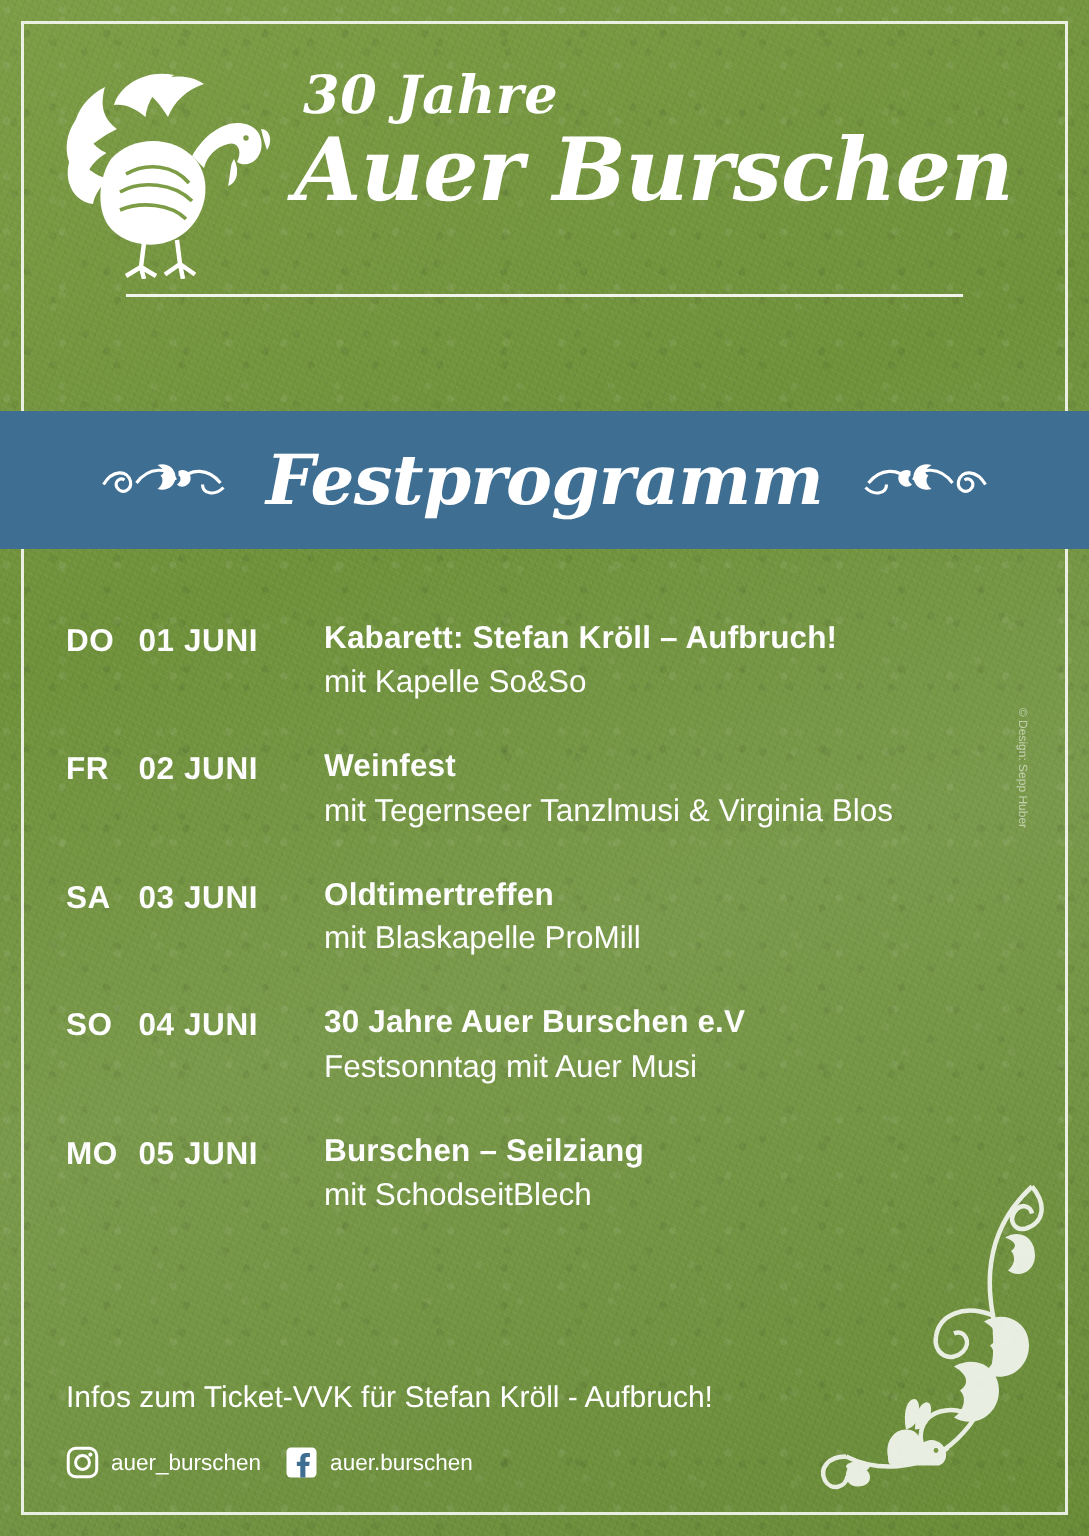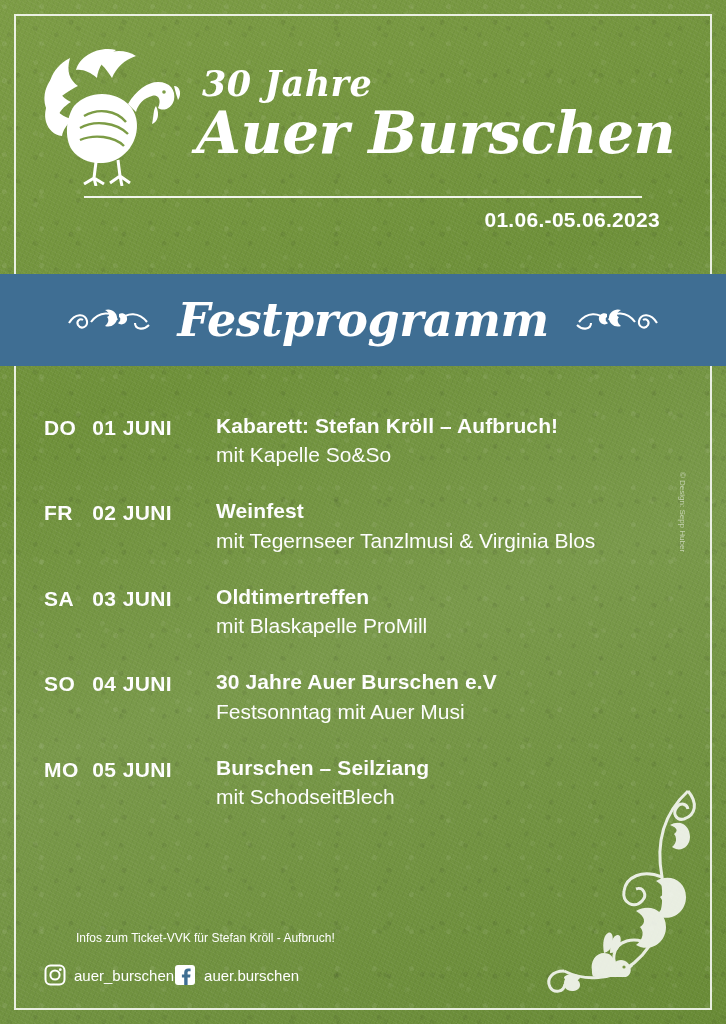--- a/index.html
+++ b/index.html
@@ -48,21 +48,21 @@
 
   
   .header {
     position: relative;
     padding: 40px 40px 0 40px;
     height: 262px;
   }
 
   .logo-row {
     display: flex;
-    align-items: center;
+    align-items: flex-start;
   }
 
   .bird {
     width: 150px;
     height: 140px;
     flex: 0 0 150px;
     margin-top: 6px;
   }
 
   .titleblock {
@@ -181,29 +181,29 @@
   
   .footer {
     position: absolute;
     left: 44px;
     bottom: 38px;
     right: 44px;
   }
 
   .footer-note {
     color: #ffffff;
-    font-size: 12px;
+    font-size: 20px;
     line-height: 1.55;
     margin-bottom: 16px;
-    margin-left: 32px;
   }
 
   .socials {
     display: flex;
     align-items: center;
+    gap: 16px;
   }
 
   .social {
     display: flex;
     align-items: center;
     gap: 8px;
     color: #ffffff;
     font-size: 15px;
   }
 
@@ -269,21 +269,20 @@
         </svg>
       </div>
 
       <div class="titleblock">
         <div class="jahre">30 Jahre</div>
         <div class="mainname">Auer Burschen</div>
       </div>
     </div>
 
     <div class="rule"></div>
-    <div class="dates">01.06.-05.06.2023</div>
   </div>
 
   <div class="banner">
     <div class="flourish">
       <svg viewBox="0 0 86 34" width="86" height="34" aria-hidden="true">
         <g fill="none" stroke="#ffffff" stroke-width="2.1">
           <path d="M4 20 C10 10 20 10 22 18 C23 24 16 27 13 22 C11 18 15 15 18 17"></path>
           <path d="M26 19 C34 8 48 8 52 17"></path>
           <path d="M82 19 C74 9 62 9 56 17"></path>
           <path d="M84 22 C78 28 70 26 70 20"></path>

